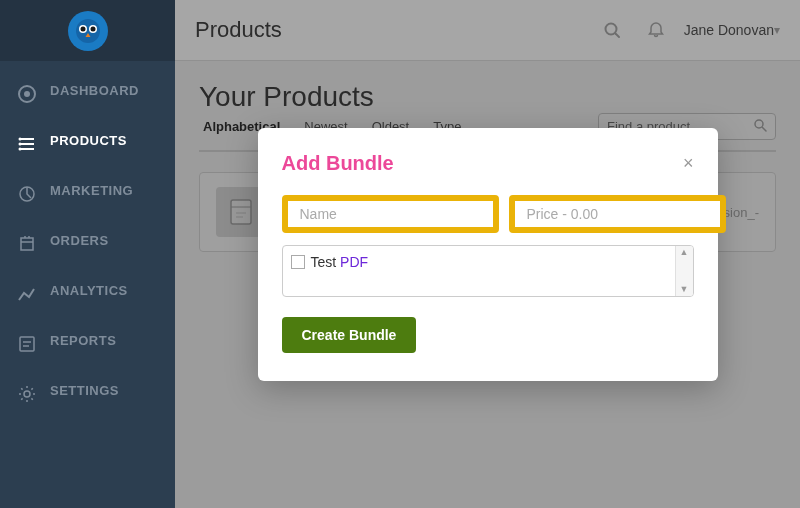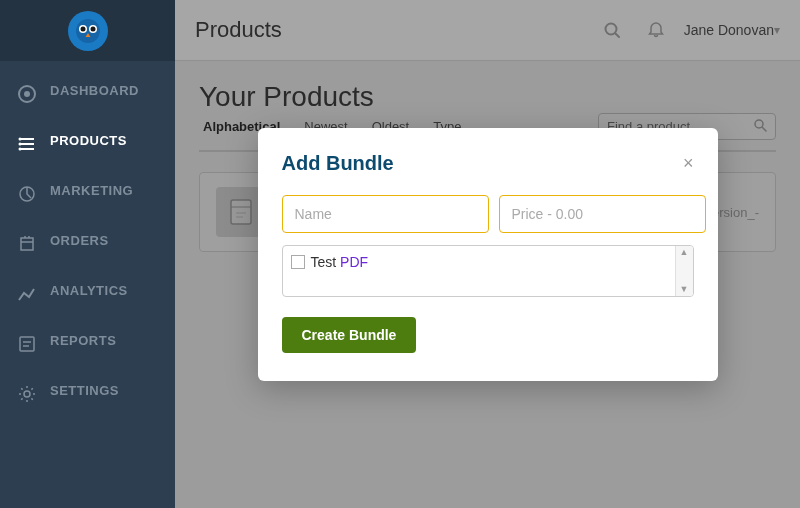--- a/index.html
+++ b/index.html
@@ -178,35 +178,35 @@
     }
     .modal-header {
       display: flex;
       align-items: center;
       justify-content: space-between;
       margin-bottom: 20px;
     }
     .modal-title {
       font-size: 20px;
       font-weight: 600;
-      color: #0c4a6e;
+      color: #ec4899;
     }
     .modal-close {
       background: none; border: none; font-size: 18px; color: #999;
       cursor: pointer; padding: 0; line-height: 1;
     }
     .modal-fields {
       display: flex;
       gap: 10px;
       margin-bottom: 12px;
     }
     .modal-input {
       flex: 1;
       height: 38px;
-      border: 1px solid #eab308;
+      border: 6px solid #eab308;
       border-radius: 4px;
       padding: 0 12px;
       font-size: 14px;
       color: #555;
       outline: none;
     }
     .modal-input::placeholder { color: #aaa; }
 
     
     .modal-select-wrapper {

